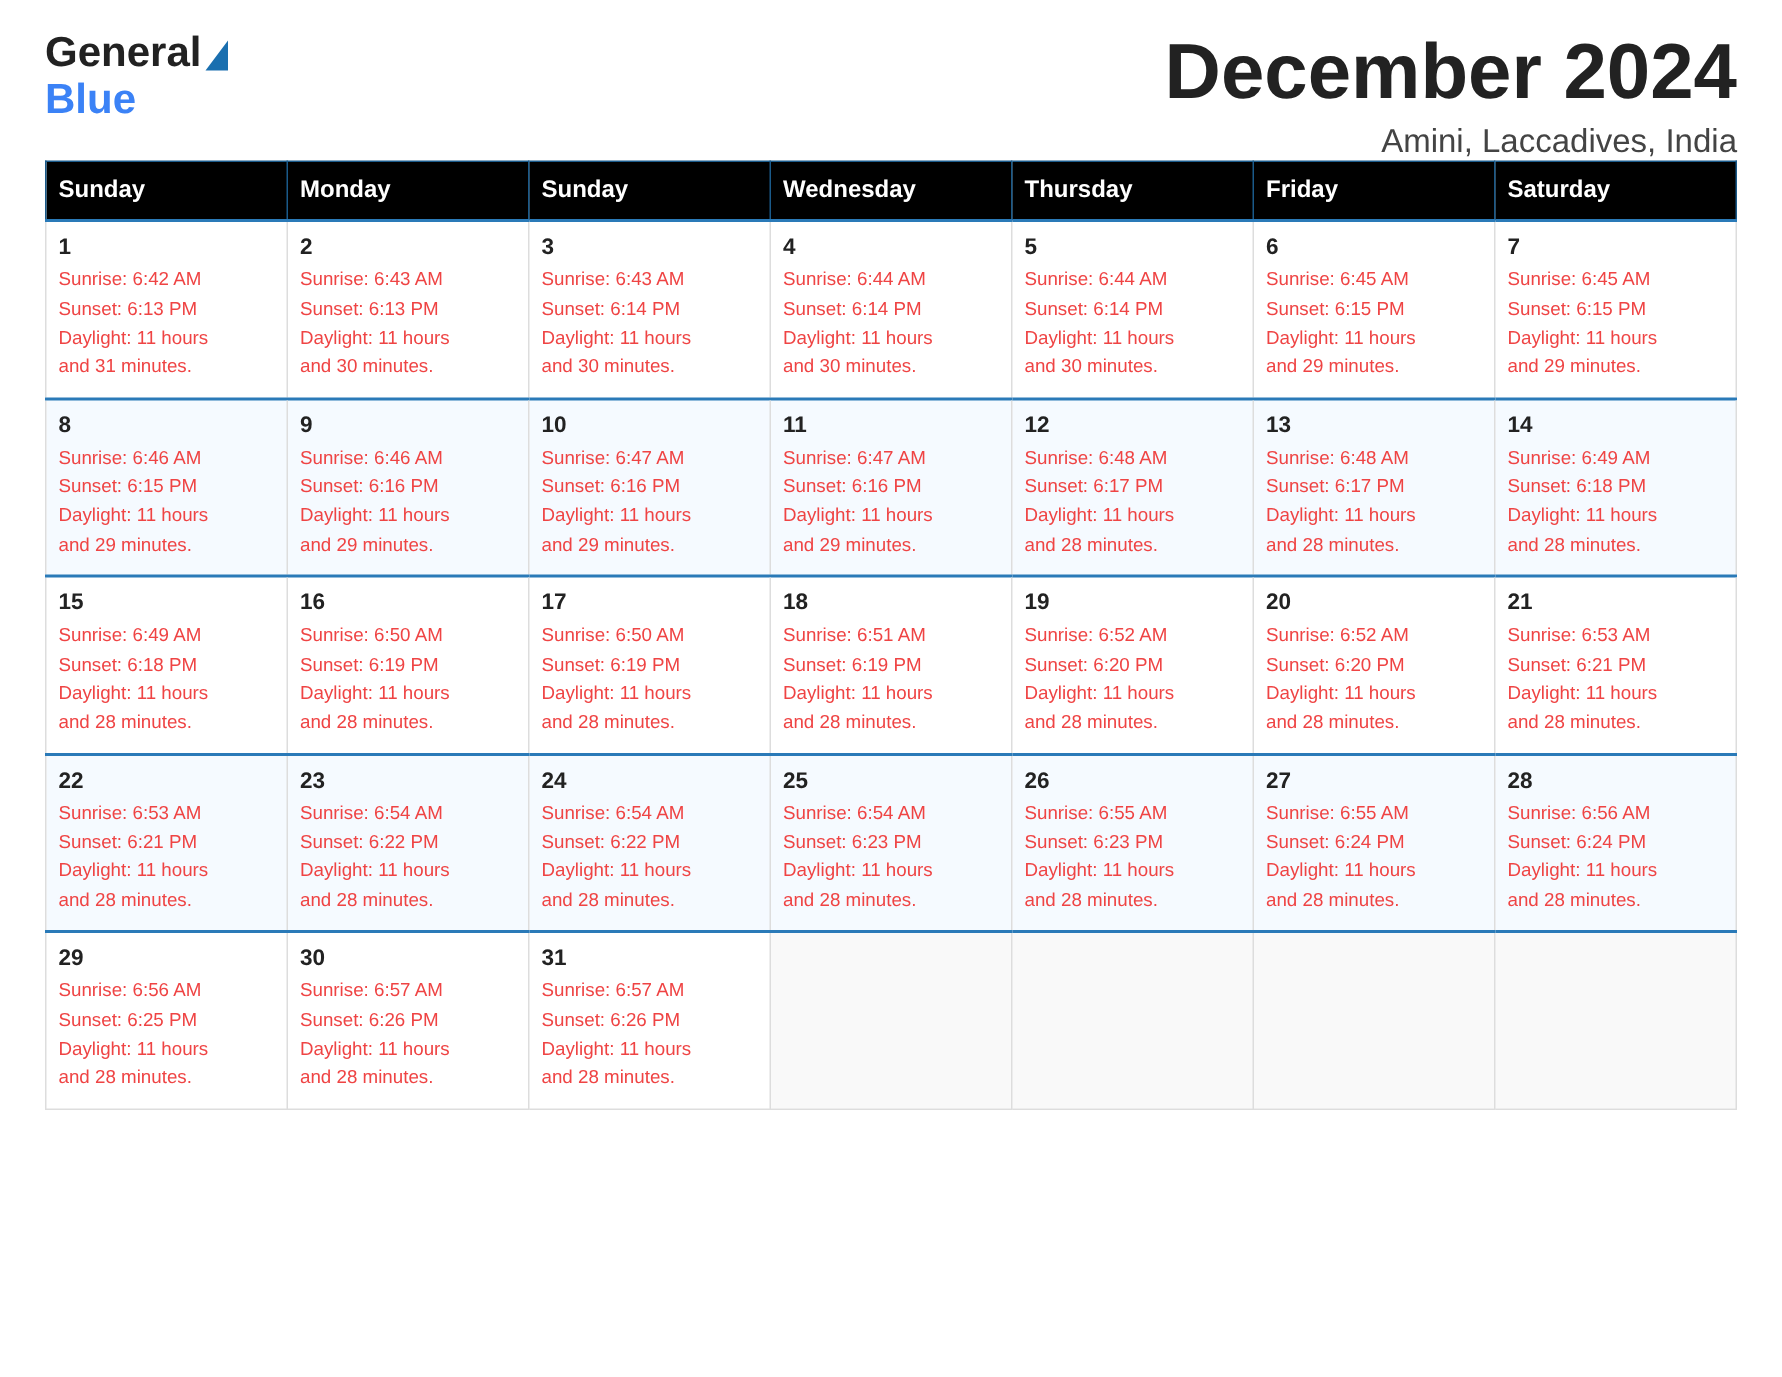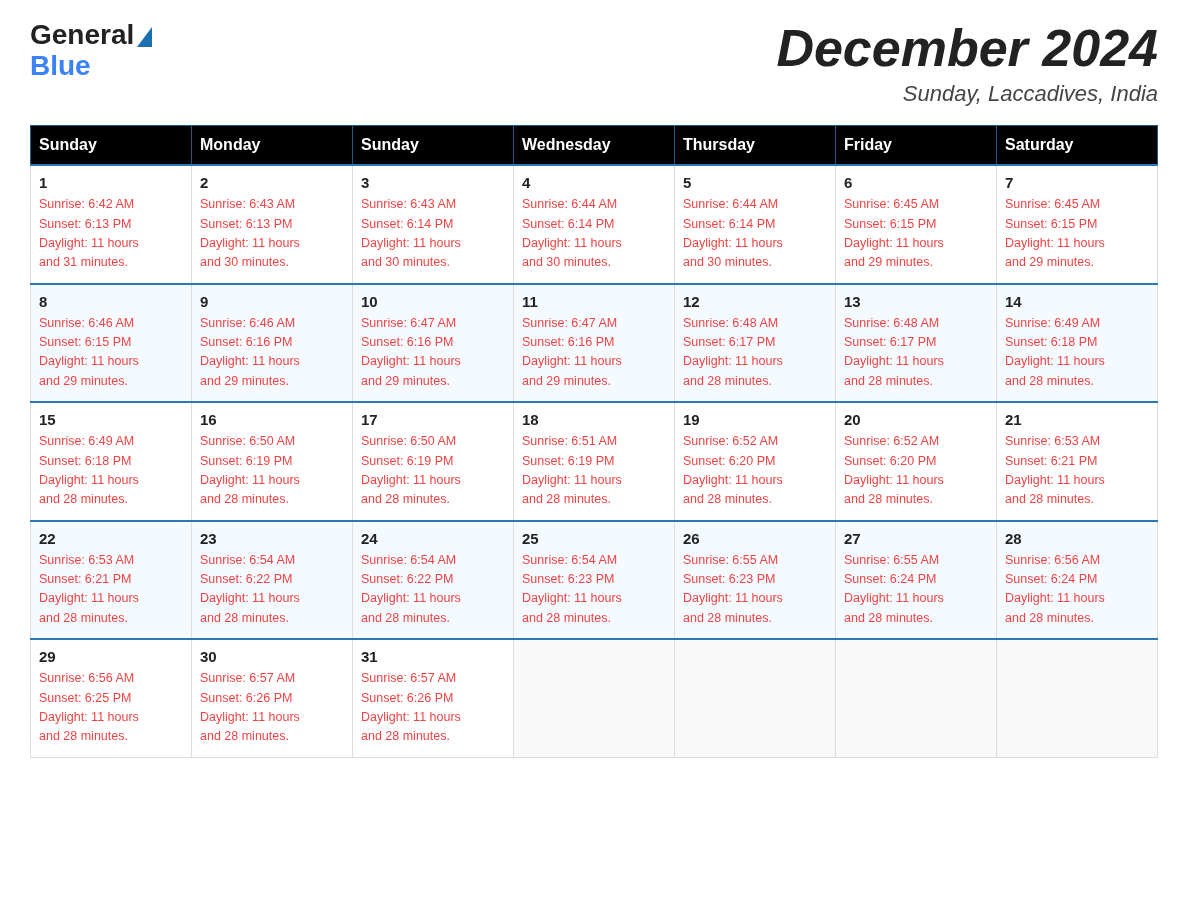--- a/index.html
+++ b/index.html
@@ -8,30 +8,28 @@
       background: #fff;
       color: #333;
       width: 1188px;
       min-height: 918px;
       padding: 20px 30px;
     }
     .header-area {
       display: flex;
       justify-content: space-between;
       align-items: flex-start;
-      margin-bottom: 18px;
     }
     .logo-area {
       display: flex;
       flex-direction: column;
       align-items: flex-start;
     }
     .title-area {
       text-align: right;
-      font-style: italic;
     }
     .title-area h1 {
       font-size: 52px;
       font-weight: bold;
       color: #222;
       line-height: 1.1;
     }
     .title-area h2 {
       font-size: 22px;
       font-weight: normal;
@@ -101,21 +99,21 @@
   <div class="logo-area">
     <div class="logo-wrapper">
       <div style="font-size:28px;font-weight:bold;color:#222;line-height:1.1;">
         General<span style="display:inline-block;width:0;height:0;border-left:15px solid transparent;border-bottom:20px solid #1a6faf;vertical-align:middle;margin-left:3px;"></span>
       </div>
     </div>
     <div style="font-size:28px;font-weight:bold;color:#3b82f6;line-height:1.1;margin-top:0px;">Blue</div>
   </div>
   <div class="title-area">
     <h1>December 2024</h1>
-    <h2>Sunday, Laccadives, India</h2>
+    <h2>Amini, Laccadives, India</h2>
   </div>
 </div>
 
 <table class="calendar-table">
   <thead>
     <tr>
       <th>Sunday</th>
       <th>Monday</th>
       <th>Sunday</th>
       <th>Wednesday</th>

